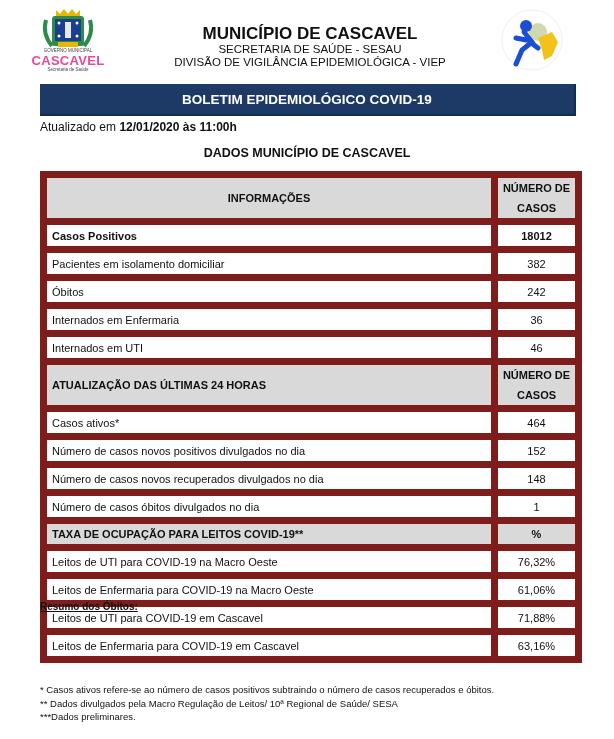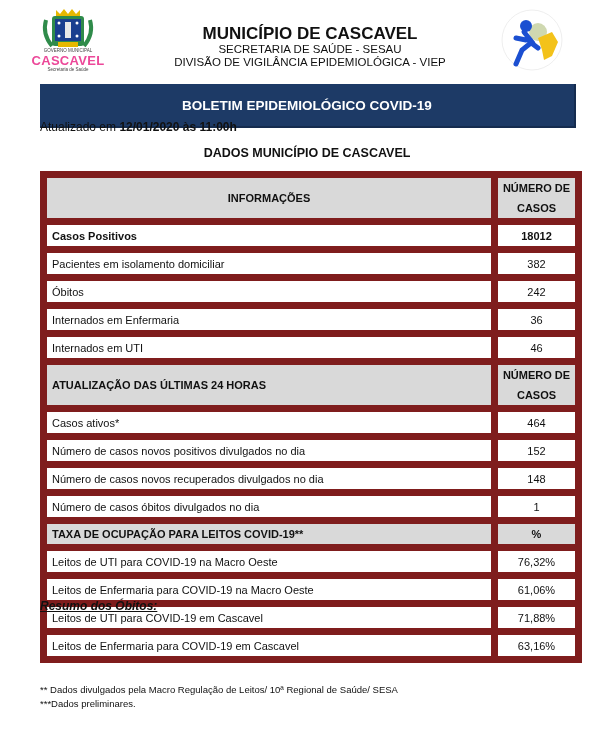--- a/index.html
+++ b/index.html
@@ -6,40 +6,40 @@
   body {
     width: 614px; height: 739px; position: relative; overflow: hidden;
     font-family: "Liberation Sans", sans-serif; color: #111;
   }
   .logo-left { position: absolute; left: 28px; top: 4px; width: 80px; height: 70px; }
   .logo-right { position: absolute; left: 492px; top: 6px; width: 80px; height: 68px; }
   .header { position: absolute; left: 150px; top: 24px; width: 320px; text-align: center; }
   .header .t1 { font-size: 17px; font-weight: bold; line-height: 19px; }
   .header .t2 { font-size: 11.5px; line-height: 13px; }
   .banner {
-    position: absolute; left: 40px; top: 84px; width: 536px; height: 44px;
+    position: absolute; left: 40px; top: 84px; width: 536px; height: 32px;
     background: #1d3a66; color: #fff; font-weight: bold; font-size: 13.5px;
     display: flex; align-items: center; justify-content: center;
     border-right: 2px solid #152c4f; border-bottom: 2px solid #152c4f; box-sizing: border-box;
   }
   .updated { position: absolute; left: 40px; top: 120px; font-size: 12px; }
   .updated b { font-weight: bold; }
   .section-title { position: absolute; left: 0; width: 614px; top: 146px; text-align: center; font-weight: bold; font-size: 12.5px; }
   table.data {
     position: absolute; left: 40px; top: 171px; width: 542px;
     border-collapse: collapse; font-size: 11px;
   }
   table.data td { border: 7px solid #7f1d1d; padding: 0 5px; height: 21px; }
   table.data td.val { width: 67px; text-align: center; }
   tr.head td { background: #d9d9d9; font-weight: bold; }
   tr.head td.label-c { text-align: center; }
   tr.head td.val { line-height: 20px; padding: 0; height: 40px; }
   tr.head.single td { height: 20px; }
   tr.bold td { font-weight: bold; }
-  .summary { position: absolute; left: 40px; top: 600px; width: 545px; font-size: 12px; line-height: 13px; font-style: italic; }
+  .summary { position: absolute; left: 40px; top: 600px; width: 545px; font-size: 10px; line-height: 13px; }
   .summary .st { font-weight: bold; text-decoration: underline; margin-bottom: 4px; }
   .notes { position: absolute; left: 40px; top: 683px; width: 545px; font-size: 9.5px; line-height: 13.5px; }
 </style>
 </head>
 <body>
 
 <div class="logo-left">
   <svg width="80" height="70" viewBox="0 0 80 70">
     <path d="M28 6 l4 4 l4 -5 l4 5 l4 -5 l4 5 l4 -4 l0 6 l-24 0 z" fill="#e6b800"></path>
     <rect x="24" y="12" width="32" height="30" rx="3" fill="#2f8b4a"></rect>
@@ -161,15 +161,16 @@
     <td class="val">63,16%</td>
   </tr>
 </tbody>
   </table>
 
 <div class="summary">
   <div class="st">Resumo dos Óbitos:</div>
 </div>
 
 <div class="notes">
+  <div>* Casos ativos refere-se ao número de casos positivos subtraindo o número de casos recuperados e óbitos.</div>
   <div>** Dados divulgados pela Macro Regulação de Leitos/ 10ª Regional de Saúde/ SESA</div>
   <div>***Dados preliminares.</div>
 </div>
 
 </body></html>

